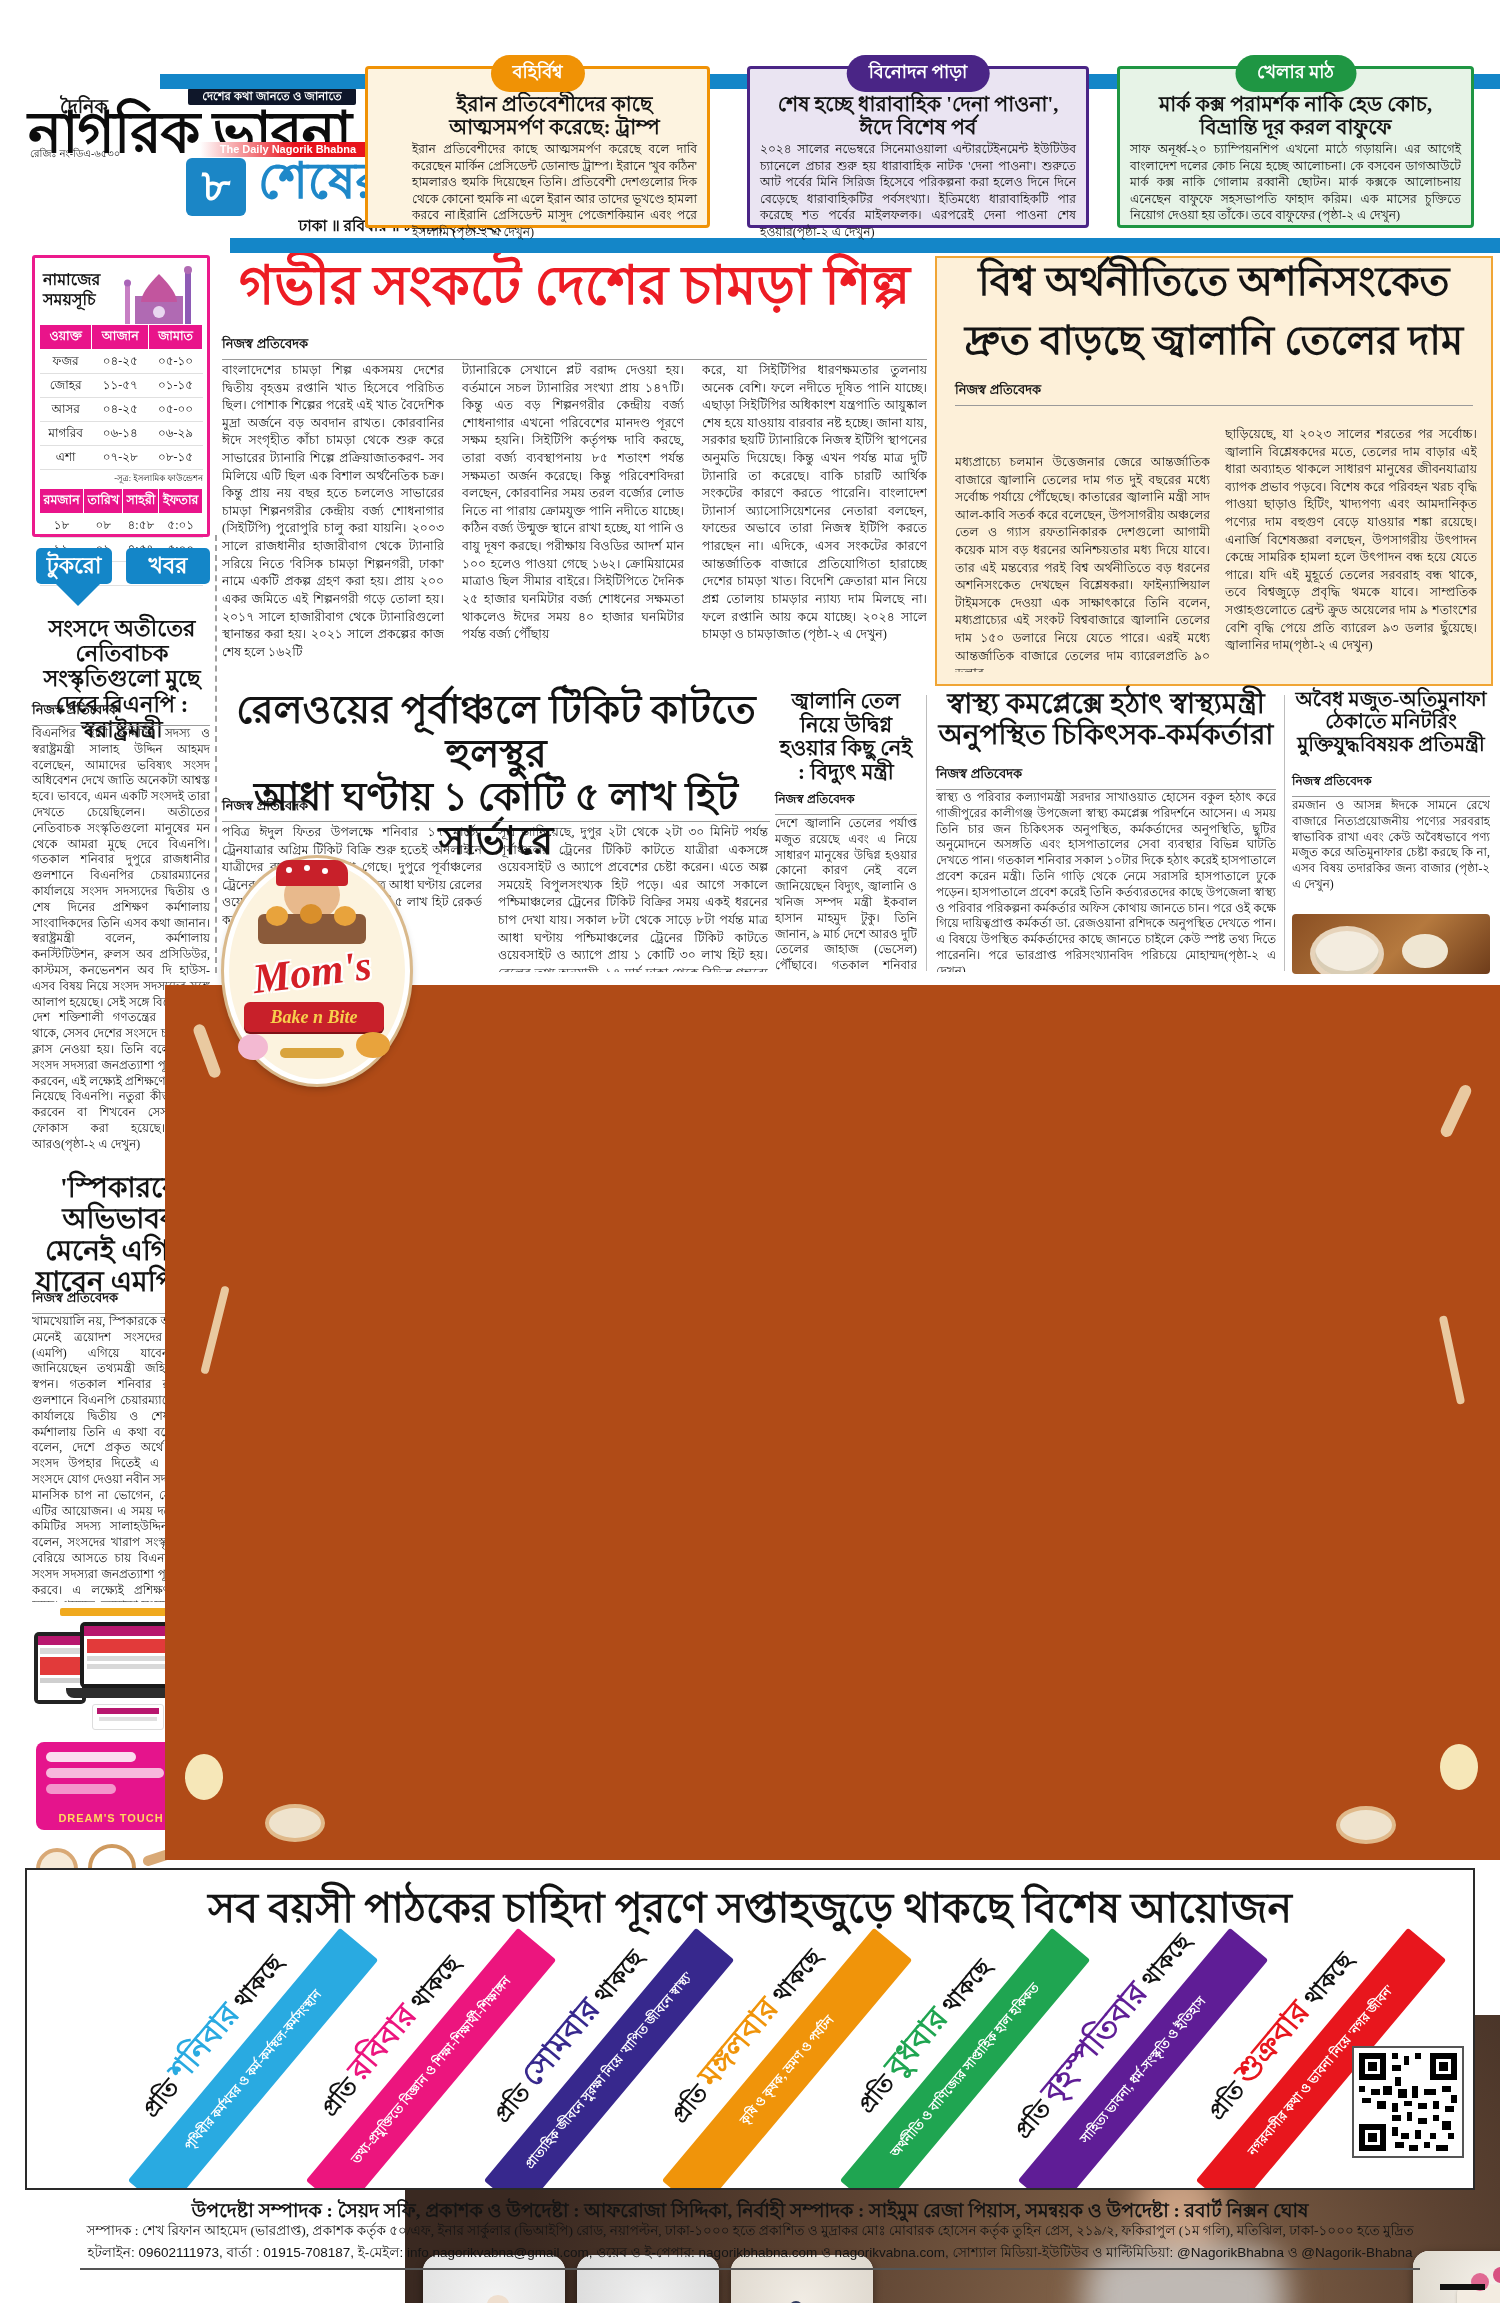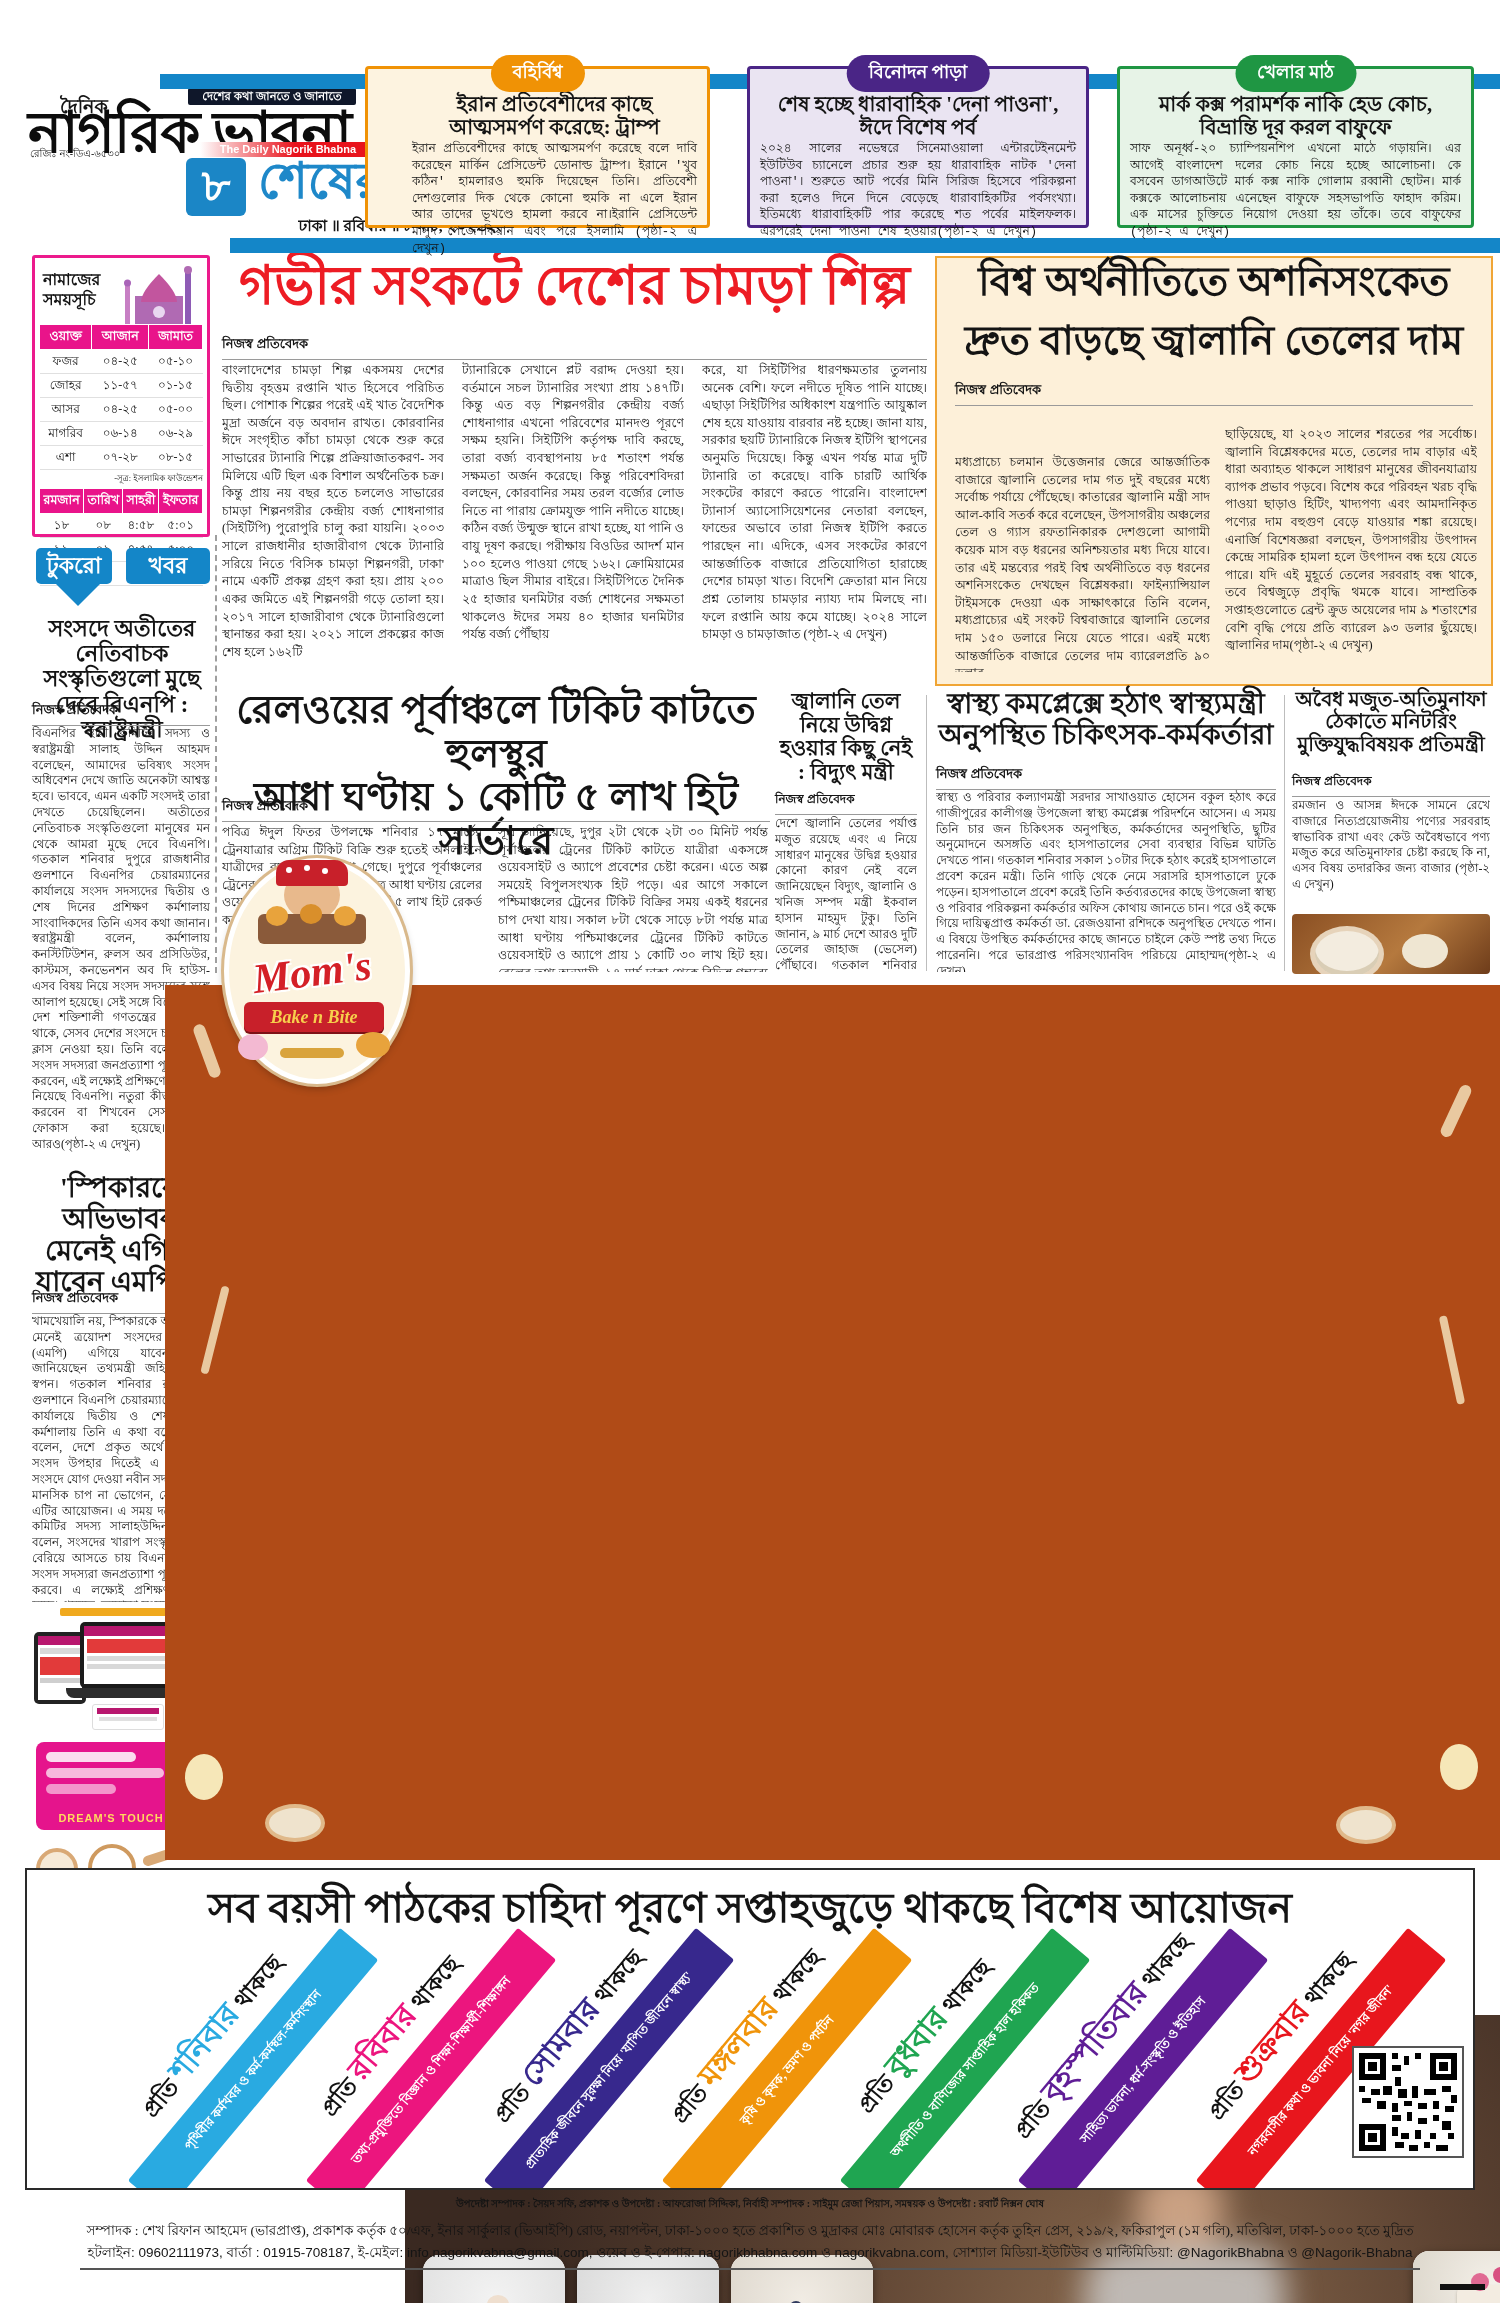--- a/index.html
+++ b/index.html
@@ -18,21 +18,21 @@
   .pageno-box{background:#1b86c6;border-radius:6px;color:#fff;text-align:center;
         font-weight:bold;font-size:44px;line-height:58px;}
   .section-title{color:#1e88c9;font-weight:bold;font-size:50px;line-height:1;}
   .dateline{font-weight:bold;font-size:15.5px;text-align:center;}
   
   .tbox{position:absolute;top:66px;height:162px;border:3px solid;border-radius:4px;box-sizing:border-box;
         padding:24px 10px 4px;z-index:2;}
   .tbox .tag{position:absolute;top:-14px;left:50%;transform:translateX(-50%);padding:3px 22px;border-radius:20px;
         color:#fff;font-weight:bold;font-size:18px;white-space:nowrap;font-family:"Liberation Serif",serif;}
   .tbox h3{margin:0 0 3px;font-size:20.5px;line-height:1.1;text-align:center;}
-  .tbox p{margin:0;font-size:12.2px;line-height:1.36;text-align:justify;font-family:Liberation Mono, monospace;}
+  .tbox p{margin:0;font-size:12.2px;line-height:1.36;text-align:justify;}
   
   .hl{font-weight:bold;text-align:center;line-height:1.12;}
   .byline{font-family:"Liberation Sans",sans-serif;font-weight:bold;font-size:13px;
         border-bottom:1px solid #9a9a9a;padding-bottom:4px;}
   .btxt{font-size:12.4px;line-height:1.42;text-align:justify;overflow:hidden;}
   .btxt-sm{font-size:11.8px;line-height:1.34;text-align:justify;overflow:hidden;}
   .vrule{position:absolute;width:0;border-left:1px solid #bdbdbd;}
   .vdash{position:absolute;width:0;border-left:2px dashed #9f9f9f;}
   
   .prayer{position:absolute;left:32px;top:255px;width:178px;height:282px;border:3px solid #ec1a8c;
@@ -73,21 +73,21 @@
   .rb-band span{color:#fff;font-weight:bold;font-size:12.8px;white-space:nowrap;}
   .r0 .day{color:#29aae1}.r0 .rb-band{background:#29aae1}
   .r1 .day{color:#ec157e}.r1 .rb-band{background:#ec157e}
   .r2 .day{color:#37288d}.r2 .rb-band{background:#37288d}
   .r3 .day{color:#f0940a}.r3 .rb-band{background:#f0940a}
   .r4 .day{color:#1fa551}.r4 .rb-band{background:#1fa551}
   .r5 .day{color:#5f1d96}.r5 .rb-band{background:#5f1d96}
   .r6 .day{color:#e8161d}.r6 .rb-band{background:#e8161d}
   
   .footline{position:absolute;width:1420px;left:40px;text-align:center;white-space:nowrap;overflow:hidden;}
-  .f1{font-size:10px;font-weight:bold;}
+  .f1{font-size:19px;font-weight:bold;}
   .f2{font-size:13.5px;}
   .f3{font-size:13.5px;font-family:"Liberation Sans",sans-serif;}
   
   .dot{border-radius:50%;position:absolute;}
   .qrbox{position:absolute;left:1352px;top:2046px;width:112px;height:112px;background:#fff;
         border:2px solid #555;padding:5px;box-sizing:border-box;}
 </style>
 </head>
 <body>
 

